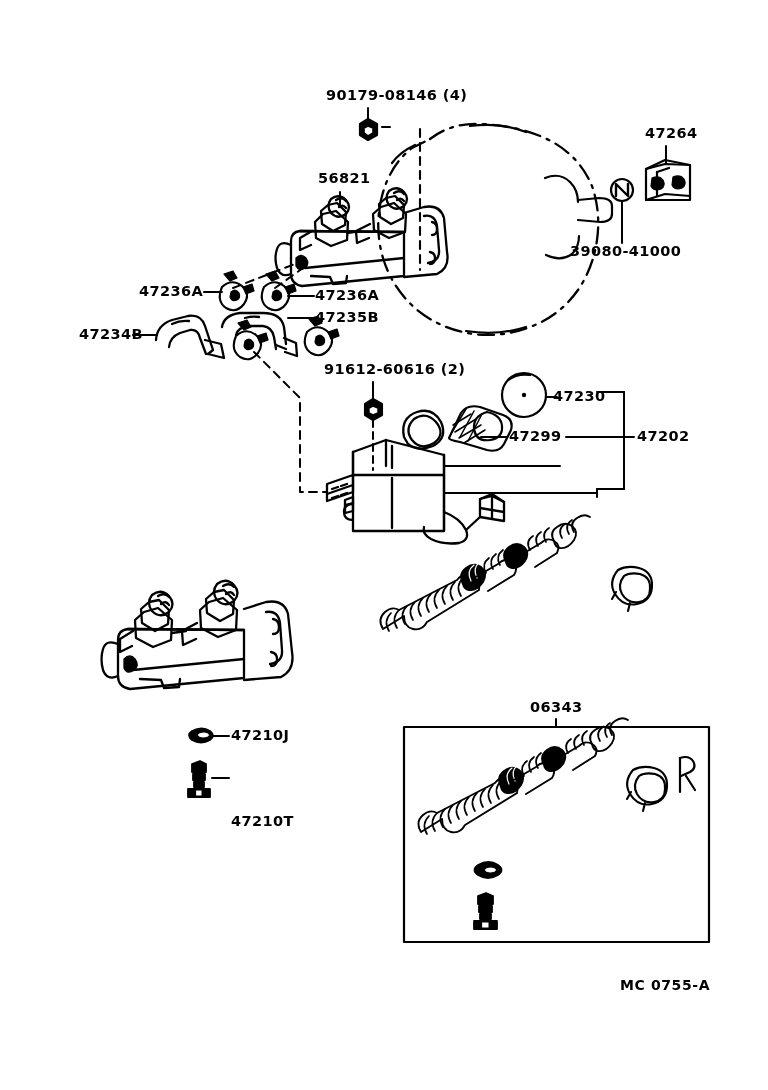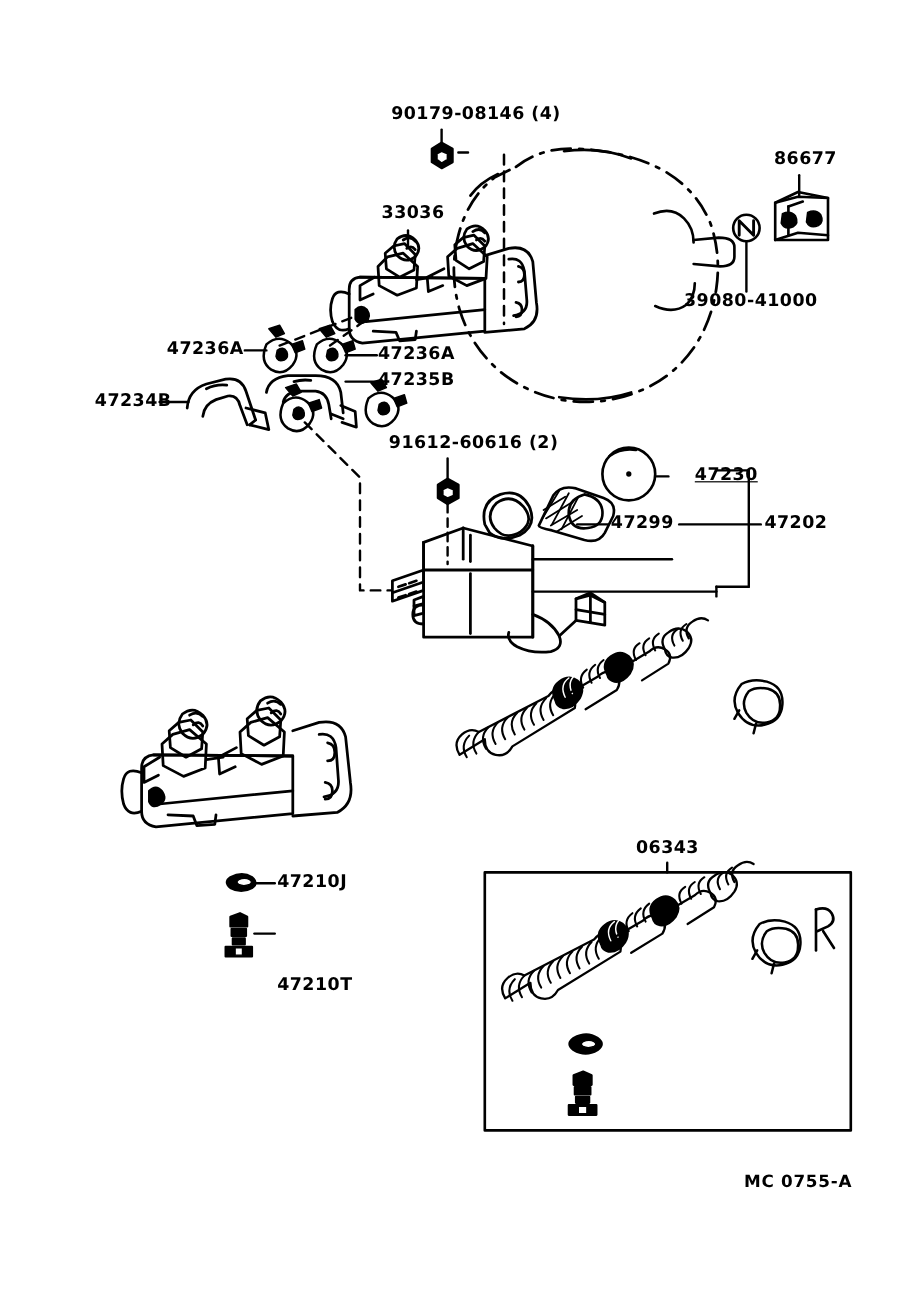--- a/index.html
+++ b/index.html
@@ -459,37 +459,37 @@
         <path d="M288 318 L314 318"></path>
       </g>
       <g stroke-width="2">
         <path d="M133 335 L157 335"></path>
       </g>
     </g>
   </svg>
 
   <div class="lbl" style="left:326px; top:88px;">90179-08146 (4)</div>
 
-  <div class="lbl" style="left:318px; top:171px;">33036</div>
-
-  <div class="lbl" style="left:645px; top:126px;">86677</div>
+  <div class="lbl" style="left:318px; top:171px;">56821</div>
+
+  <div class="lbl" style="left:645px; top:126px;">47264</div>
 
   <div class="lbl" style="left:570px; top:244px;">39080-41000</div>
 
   <div class="lbl" style="left:139px; top:284px;">47236A</div>
 
   <div class="lbl" style="left:315px; top:288px;">47236A</div>
 
   <div class="lbl" style="left:315px; top:310px;">47235B</div>
 
   <div class="lbl" style="left:79px; top:327px;">47234B</div>
 
   <div class="lbl" style="left:324px; top:362px;">91612-60616 (2)</div>
 
-  <div class="lbl" style="left:579px; top:389px;text-decoration:underline;">47230</div>
+  <div class="lbl" style="left:553px; top:389px;">47230</div>
 
   <div class="lbl" style="left:509px; top:429px;">47299</div>
 
   <div class="lbl" style="left:637px; top:429px;">47202</div>
 
   <div class="lbl" style="left:231px; top:728px;">47210J</div>
 
   <div class="lbl" style="left:231px; top:814px;">47210T</div>
 
   <div class="lbl" style="left:530px; top:700px;">06343</div>

